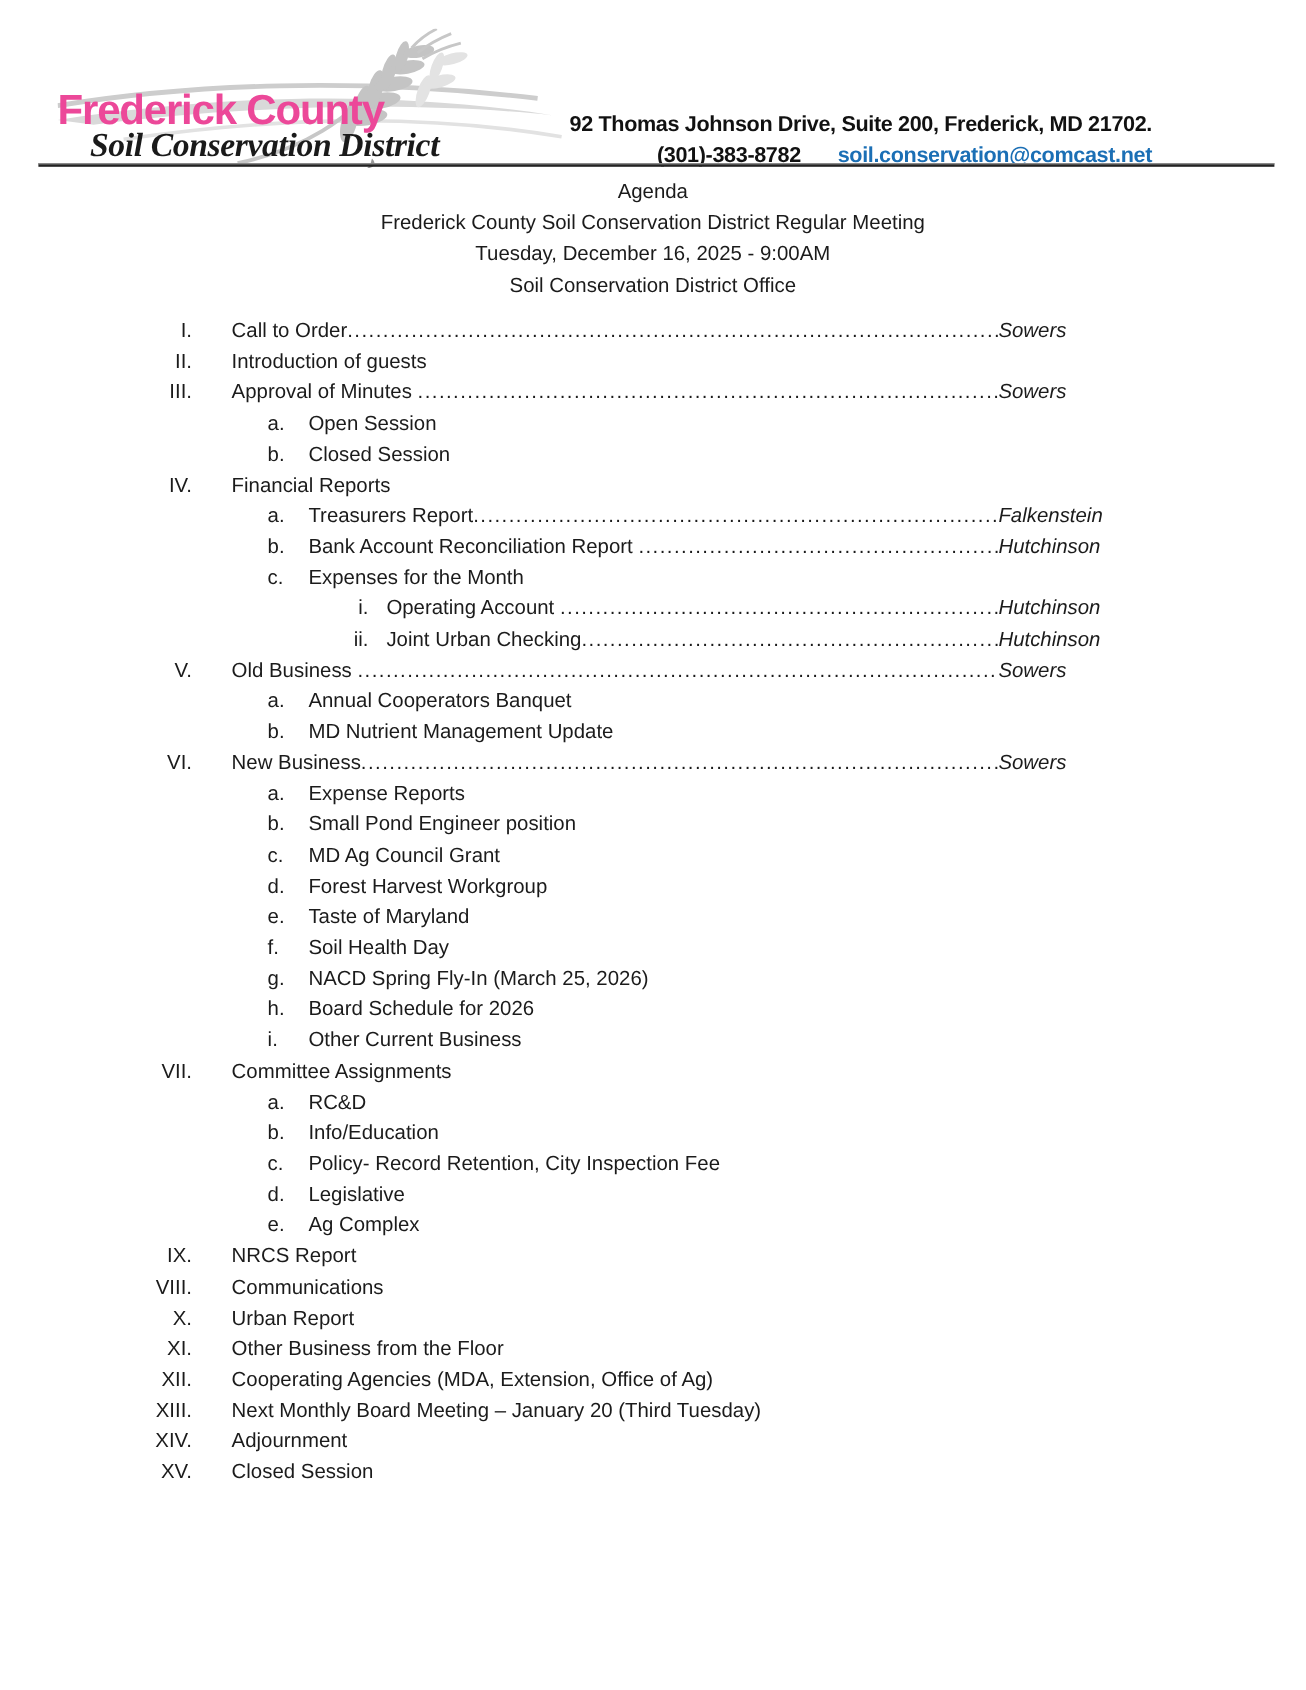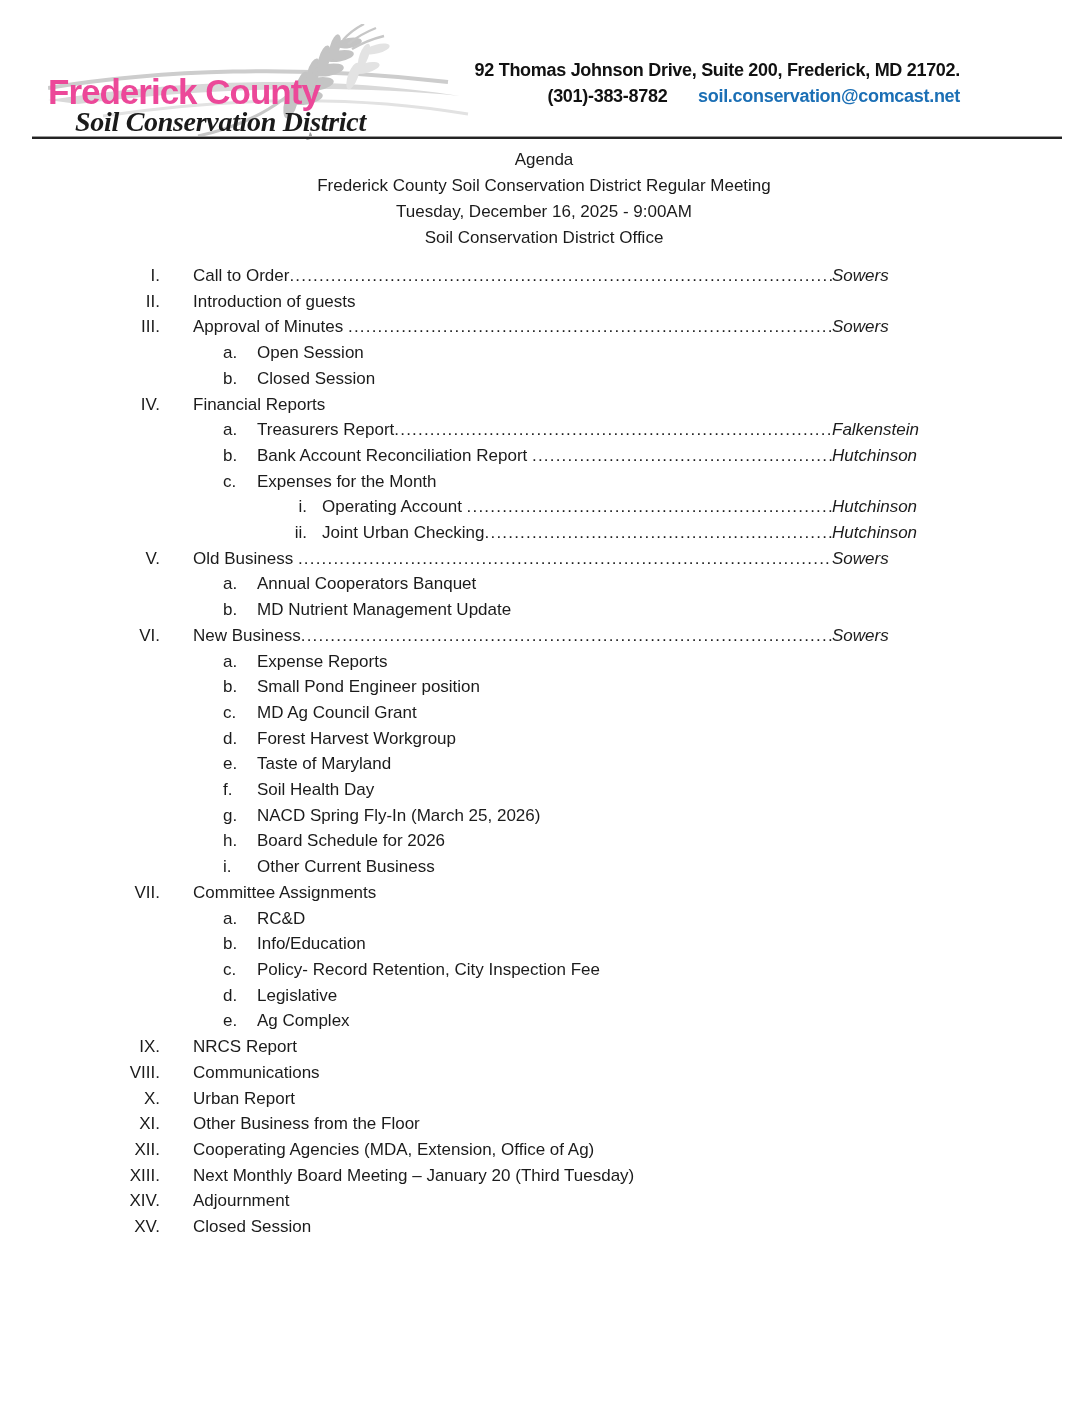--- a/index.html
+++ b/index.html
@@ -21,21 +21,21 @@
     font-weight:700;font-size:35px;letter-spacing:-1px;color:#ec4899;
     line-height:36px;
   }
   .wordmark .l2{
     font-family:"Liberation Serif","DejaVu Serif",serif;
     font-weight:700;font-style:italic;font-size:28px;letter-spacing:-0.3px;
     color:#1a1a1a;line-height:23px;margin-left:27px;
   }
 
   .contact{
-    position:absolute;right:128px;top:57px;text-align:right;
+    position:absolute;right:128px;top:90px;text-align:right;
     font-weight:700;font-size:18px;letter-spacing:-0.3px;color:#111;
     line-height:26px;white-space:nowrap;
   }
   .contact .email{
     color:#1b6fb5;margin-left:26px;
     cursor:pointer;
   }
 
   .rule{
     position:absolute;left:32px;right:26px;top:136px;height:2px;

